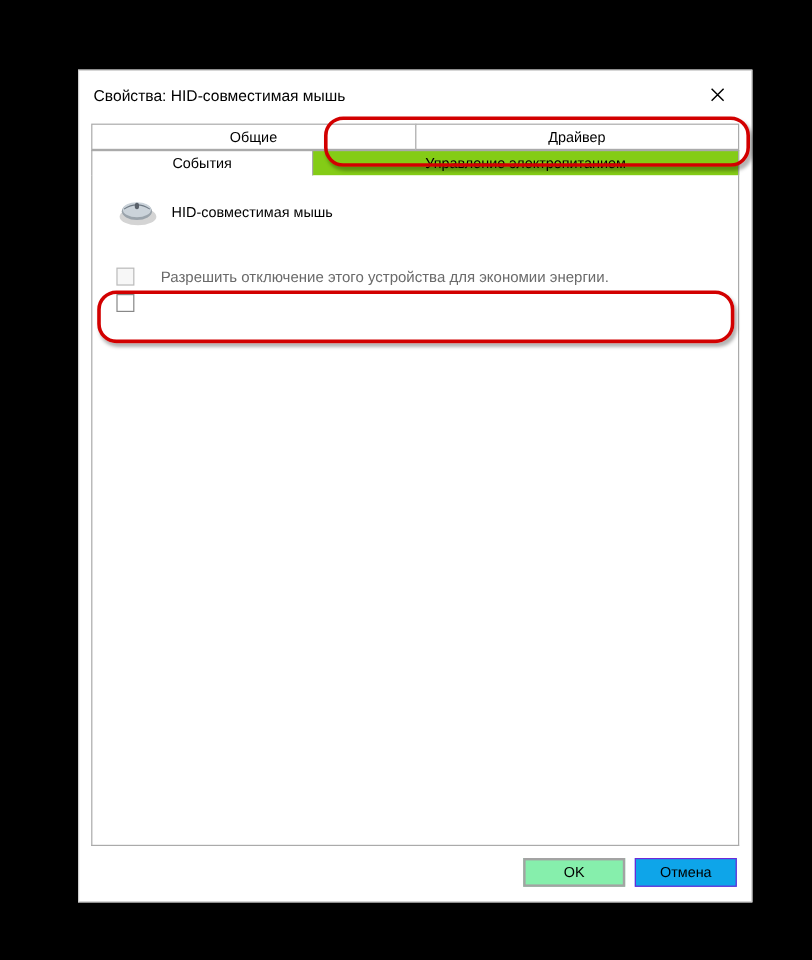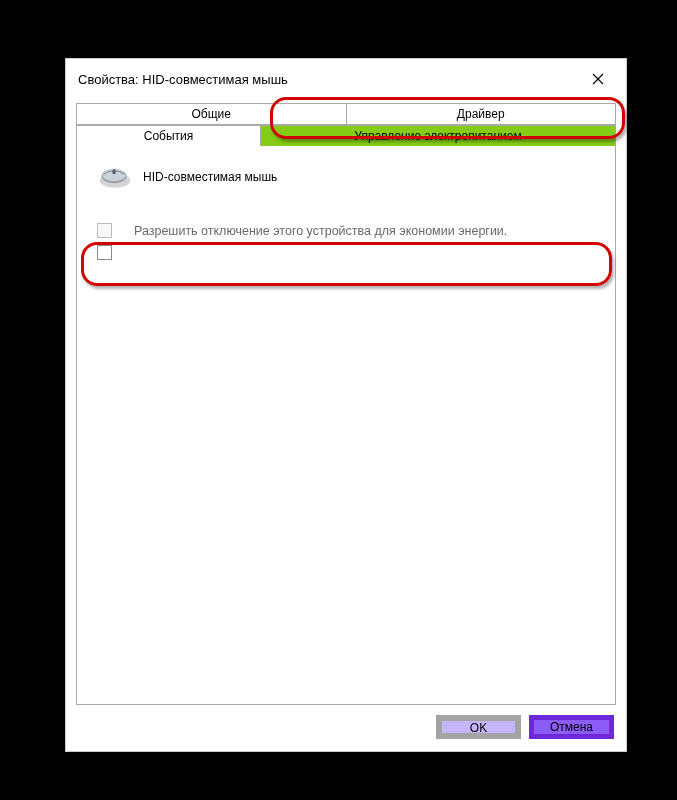--- a/index.html
+++ b/index.html
@@ -137,29 +137,29 @@
     }
     .button-bar {
       display: flex;
       justify-content: flex-end;
       gap: 8px;
       padding: 10px 12px 12px;
     }
     .btn {
       min-width: 85px;
       height: 24px;
-      border: 5px solid #6d28d9;
-      background: #8b5cf6;
+      border: 1px solid #6d28d9;
+      background: #0ea5e9;
       font-size: 12px;
       cursor: pointer;
       padding: 0 12px;
     }
     .btn.primary {
-      border: 6px solid #a3a3a3;
-      background: #c4b5fd;
+      border: 2px solid #a3a3a3;
+      background: #86efac;
     }
   </style>
 </head>
 <body>
 
 <div class="outer-frame">
   <div class="dialog">
     <div class="titlebar">
       <div class="titlebar-title">Свойства: HID-совместимая мышь</div>
       <div class="close-btn">

